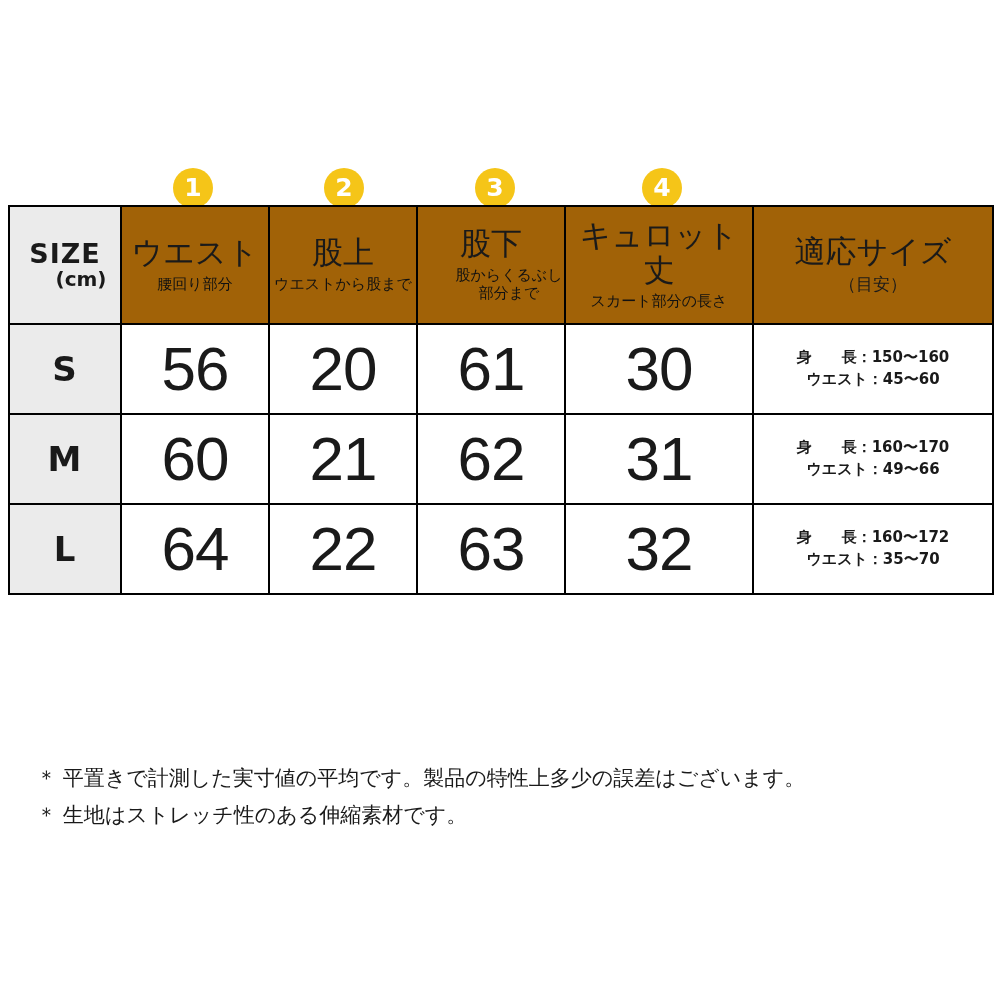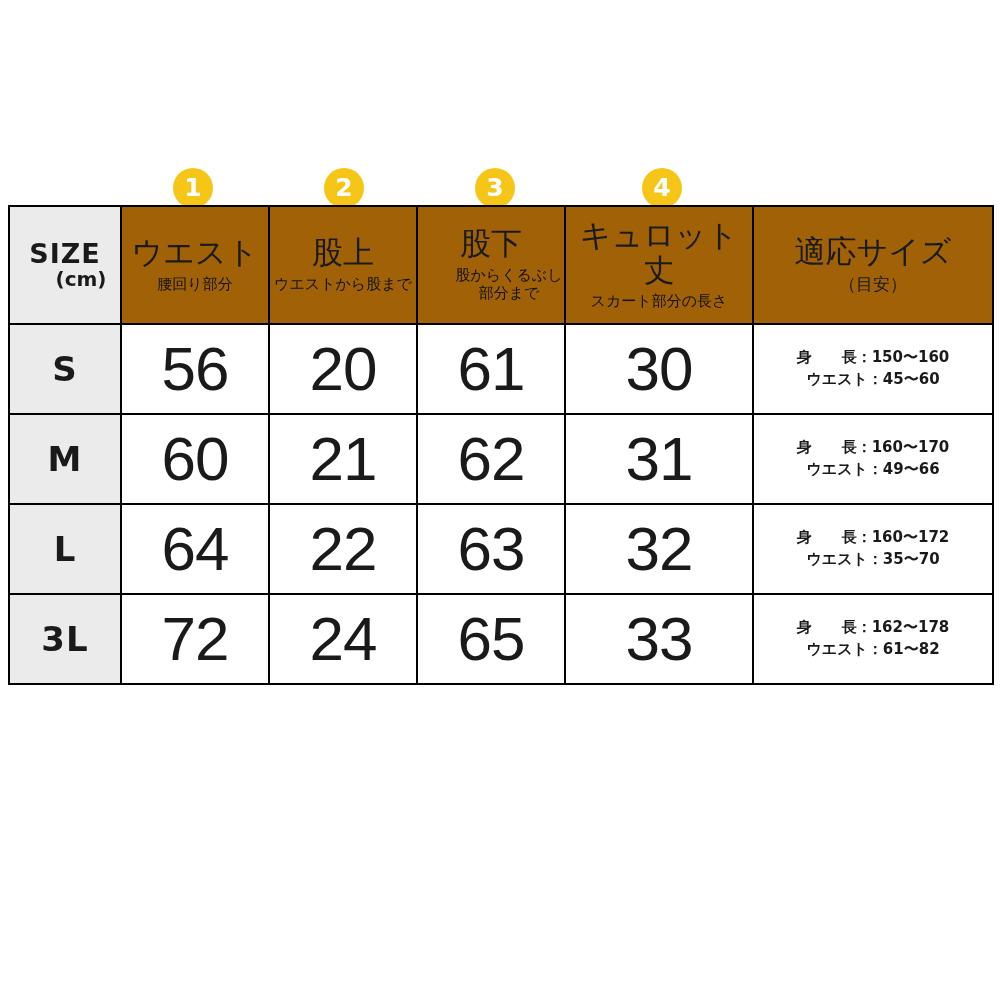--- a/index.html
+++ b/index.html
@@ -229,29 +229,22 @@
             <td class="size-cell">L</td>
             <td class="num-cell">64</td>
             <td class="num-cell">22</td>
             <td class="num-cell">63</td>
             <td class="num-cell">32</td>
             <td class="fit-cell">
               <div class="fit-line"><span class="fit-label">身　　長：</span><span>160〜172</span></div>
               <div class="fit-line"><span class="fit-label">ウエスト：</span><span>35〜70</span></div>
             </td>
           </tr>
-          <tr>
-            <td class="size-cell">3L</td>
-            <td class="num-cell">72</td>
-            <td class="num-cell">24</td>
-            <td class="num-cell">65</td>
-            <td class="num-cell">33</td>
-            <td class="fit-cell">
-              <div class="fit-line"><span class="fit-label">身　　長：</span><span>162〜178</span></div>
-              <div class="fit-line"><span class="fit-label">ウエスト：</span><span>61〜82</span></div>
-            </td>
-          </tr>
         </tbody>
     </table>
   </div>
 
+  <div class="notes">
+      <div class="note">＊ 平置きで計測した実寸値の平均です。製品の特性上多少の誤差はございます。</div>
+      <div class="note">＊ 生地はストレッチ性のある伸縮素材です。</div>
+    </div>
 
 </div>
 
 </body></html>

